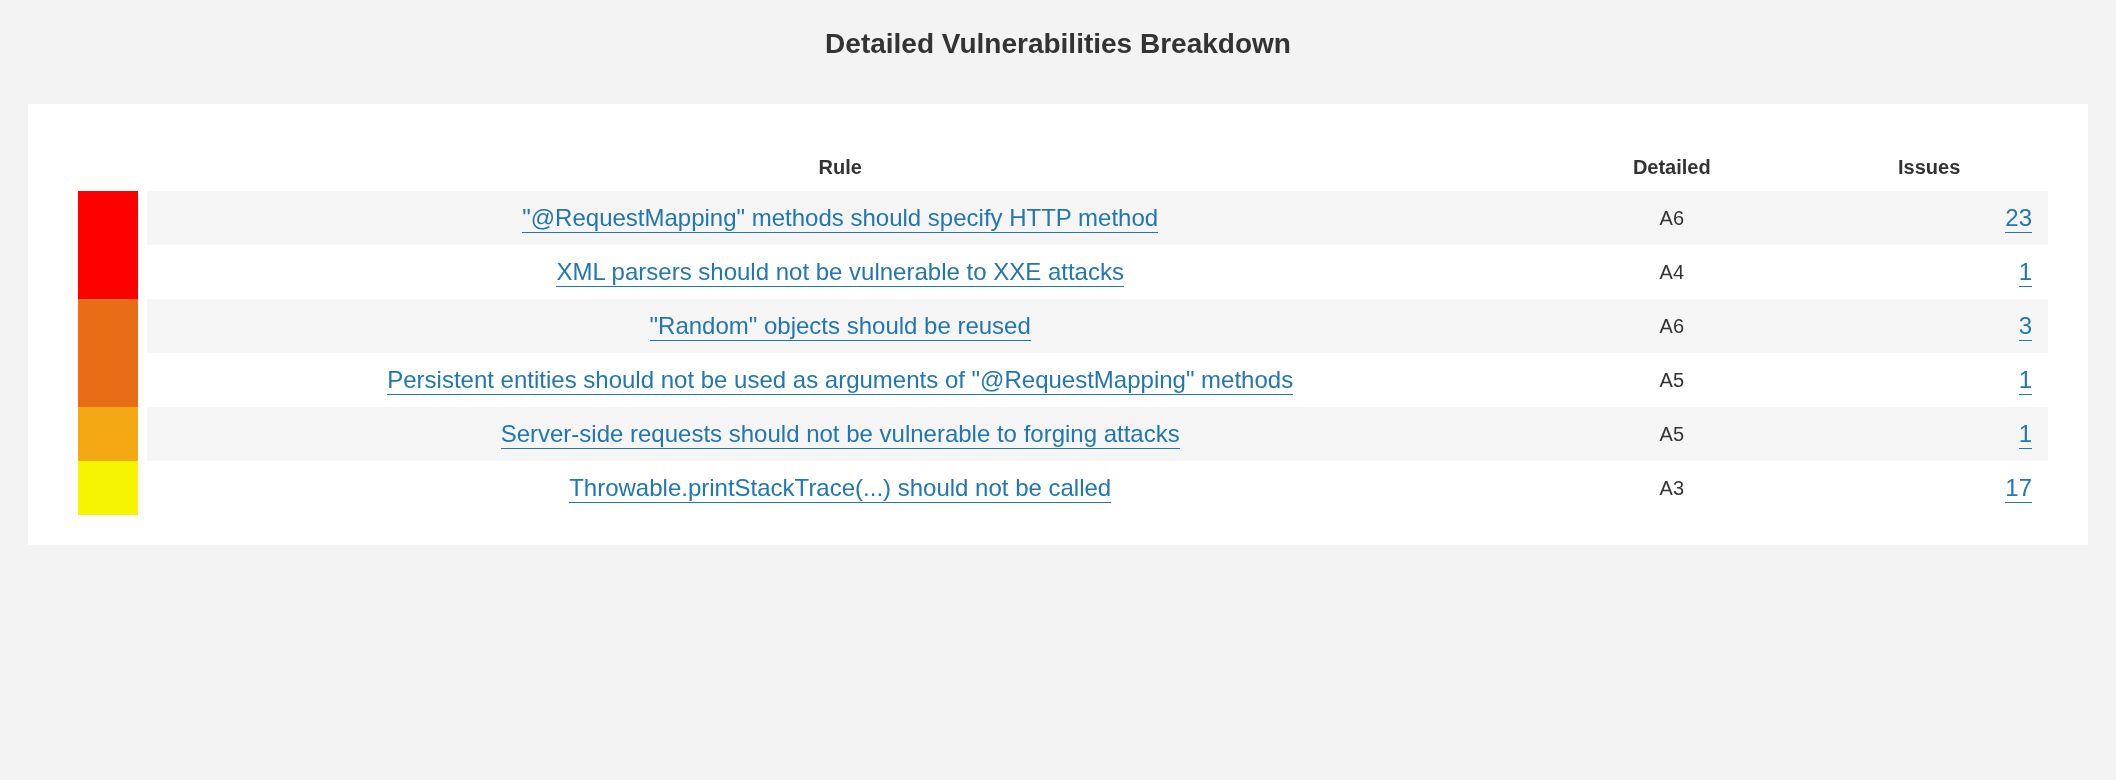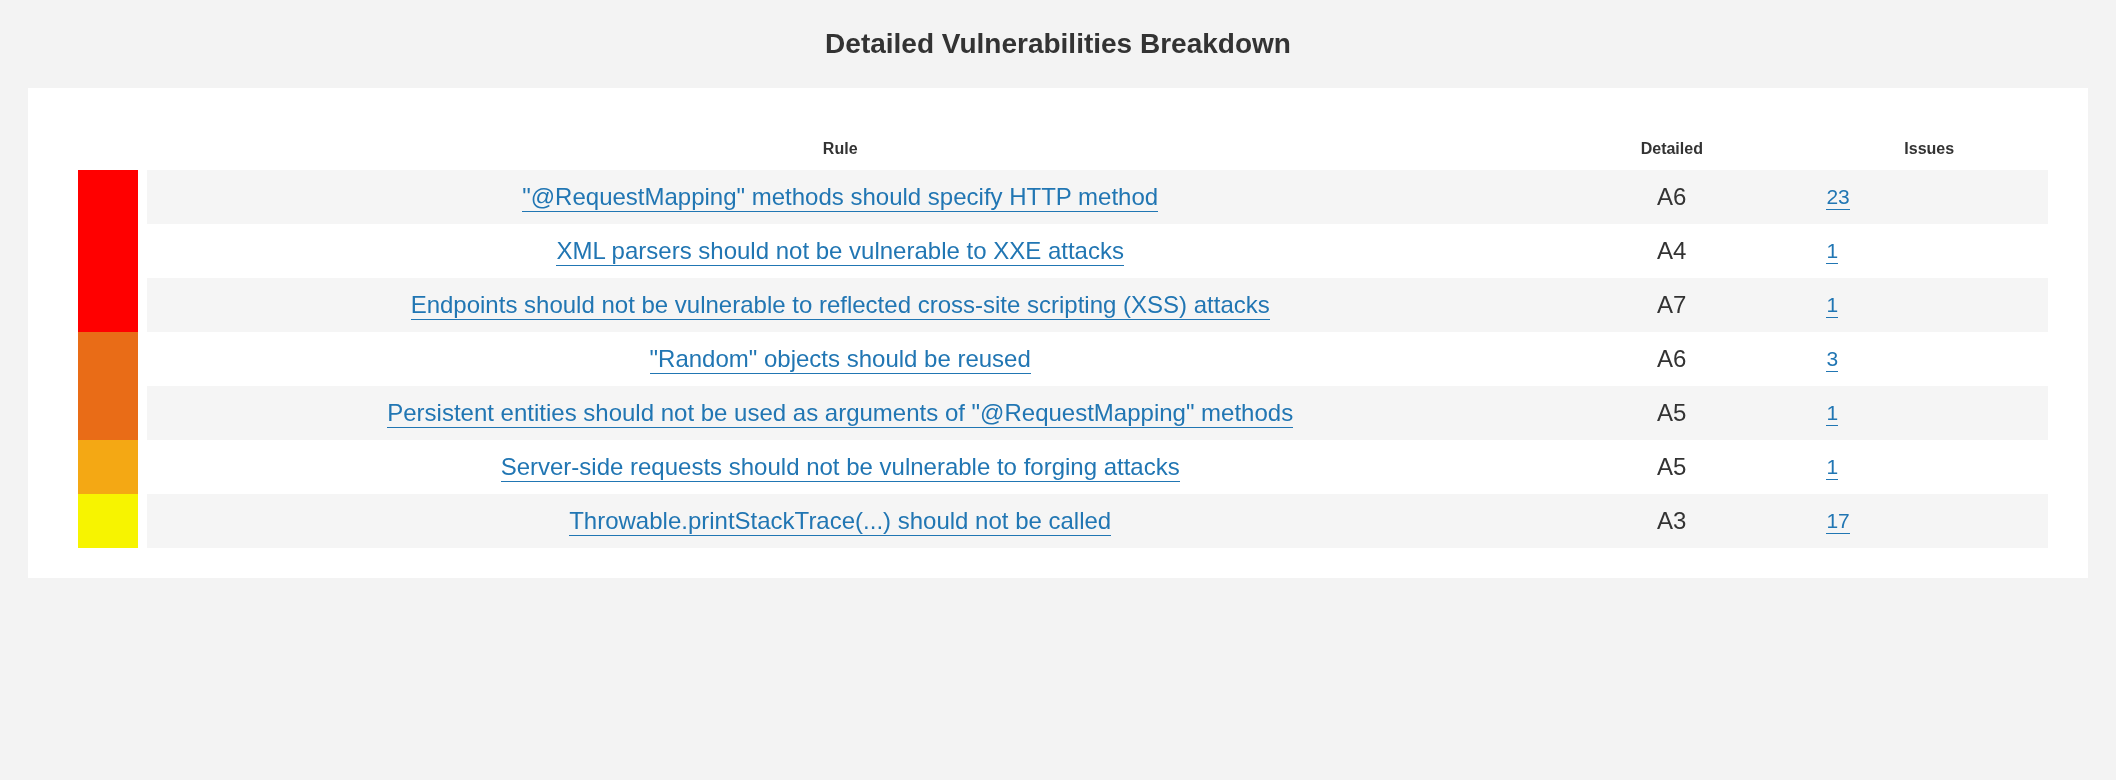--- a/index.html
+++ b/index.html
@@ -11,36 +11,36 @@
       font-family: -apple-system, BlinkMacSystemFont, "Segoe UI", Helvetica, Arial, sans-serif;
       background: #f3f3f3;
       padding: 20px;
       color: #333;
     }
     .page-title {
       text-align: center;
       font-size: 28px;
       font-weight: 700;
       color: #333;
-      margin-bottom: 28px;
+      margin-bottom: 44px;
       margin-top: 8px;
     }
     .card {
       background: #fff;
       padding: 40px 40px 30px 40px;
       max-width: 2060px;
       margin: 0 auto;
     }
     table {
       width: 100%;
       border-collapse: collapse;
       table-layout: fixed;
     }
     thead th {
-      font-size: 16px;
+      font-size: 20px;
       font-weight: 700;
       color: #333;
       padding: 12px 16px;
       text-align: center;
     }
     th.col-severity { width: 4%; }
     th.col-rule { width: 70%; }
     th.col-category { width: 14%; }
     th.col-issues { width: 12%; }
     tbody tr {
@@ -64,27 +64,27 @@
       height: 54px;
       margin: 0 auto;
     }
     td.rule-cell {
       text-align: center;
       font-size: 24px;
       padding: 10px 16px;
     }
     td.category-cell {
       text-align: center;
-      font-size: 24px;
+      font-size: 20px;
       color: #333;
       padding: 10px 16px;
     }
     td.issues-cell {
-      text-align: left;
-      font-size: 21px;
+      text-align: right;
+      font-size: 24px;
       padding: 10px 16px;
     }
     a.rule-link, a.issues-link {
       color: #2176b3;
       text-decoration: none;
       border-bottom: 1px solid #2176b3;
       padding-bottom: 1px;
     }
   </style>
 </head>
@@ -114,28 +114,20 @@
         <tr>
           <td class="severity-cell">
             <div class="severity-swatch" style="background: rgb(255, 0, 0);"></div>
           </td>
           <td class="rule-cell cell"><a class="rule-link" href="#">XML parsers should not be vulnerable to XXE attacks</a></td>
           <td class="category-cell cell">A4</td>
           <td class="issues-cell cell"><a class="issues-link" href="#">1</a></td>
         </tr>
         <tr>
           <td class="severity-cell">
-            <div class="severity-swatch" style="background: rgb(255, 0, 0);"></div>
-          </td>
-          <td class="rule-cell cell"><a class="rule-link" href="#">Endpoints should not be vulnerable to reflected cross-site scripting (XSS) attacks</a></td>
-          <td class="category-cell cell">A7</td>
-          <td class="issues-cell cell"><a class="issues-link" href="#">1</a></td>
-        </tr>
-        <tr>
-          <td class="severity-cell">
             <div class="severity-swatch" style="background: rgb(233, 108, 23);"></div>
           </td>
           <td class="rule-cell cell"><a class="rule-link" href="#">"Random" objects should be reused</a></td>
           <td class="category-cell cell">A6</td>
           <td class="issues-cell cell"><a class="issues-link" href="#">3</a></td>
         </tr>
         <tr>
           <td class="severity-cell">
             <div class="severity-swatch" style="background: rgb(233, 108, 23);"></div>
           </td>

